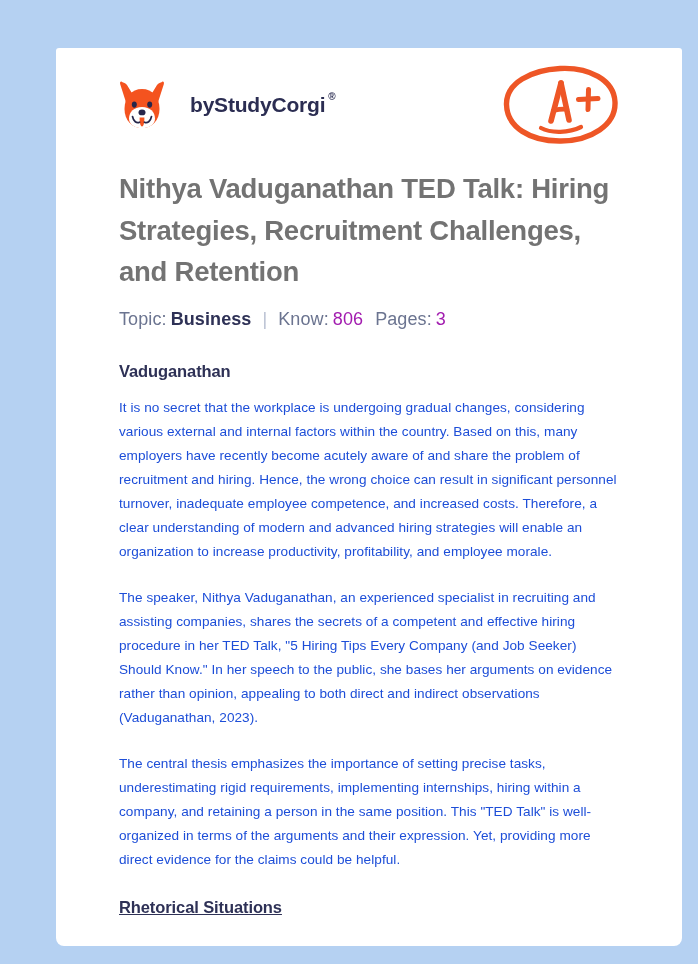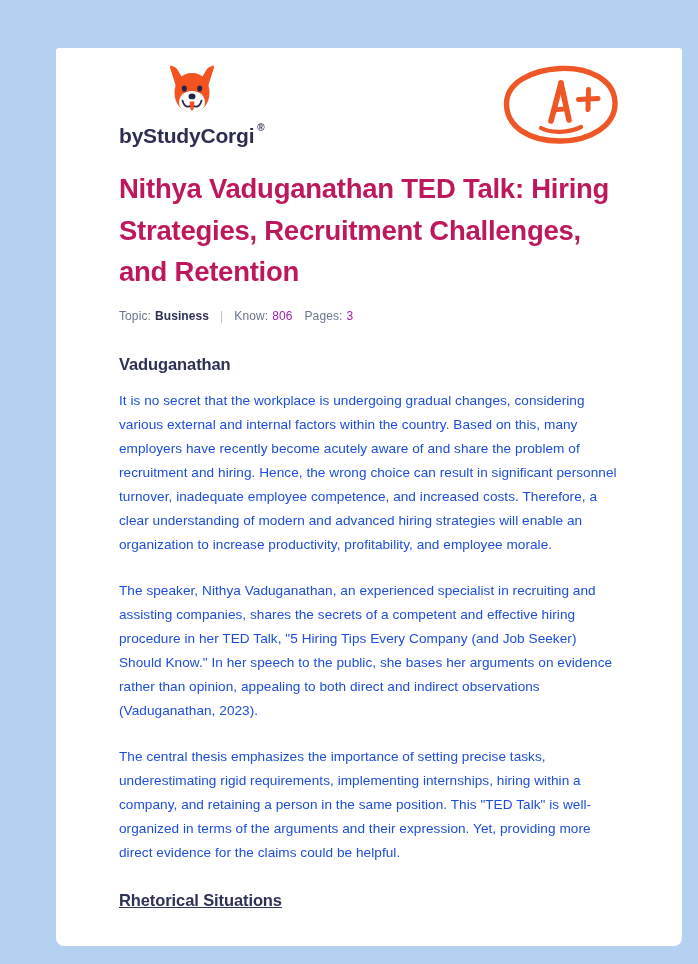--- a/index.html
+++ b/index.html
@@ -36,22 +36,21 @@
   #brand-header {
     display: flex;
     align-items: center;
     justify-content: space-between;
     height: 112px;
     padding: 0 63px 0 63px;
   }
   #brand-lockup {
     display: flex;
     align-items: center;
-    gap: 12px;
-    flex-direction: column;
+    gap: 25px;
   }
   #corgi-logo { display:block; width: 46px; height: 50px; flex: none; }
   #brand-text {
     font-size: 21px;
     font-weight: 700;
     color: #2b2d52;
     letter-spacing: -0.2px;
     white-space: nowrap;
     display: flex;
     align-items: flex-start;
@@ -67,29 +66,29 @@
   }
   #grade-badge { display:block; width: 116px; height: 82px; flex: none; }
 
   
   #doc-title {
     margin: 0;
     padding: 0;
     font-size: 27.5px;
     line-height: 41.5px;
     font-weight: 700;
-    color: #be185d;
+    color: #737373;
     letter-spacing: -0.25px;
   }
   #title-block { margin-top: 8px; }
 
   
   #doc-meta {
     margin-top: 16px;
-    font-size: 12px;
+    font-size: 18px;
     color: #6b7490;
     display: flex;
     align-items: baseline;
     flex-wrap: wrap;
     letter-spacing: 0.1px;
   }
   #doc-meta .lbl { color: #6b7490; }
   #doc-meta .topic-value {
     color: #2e3156;
     font-weight: 700;

